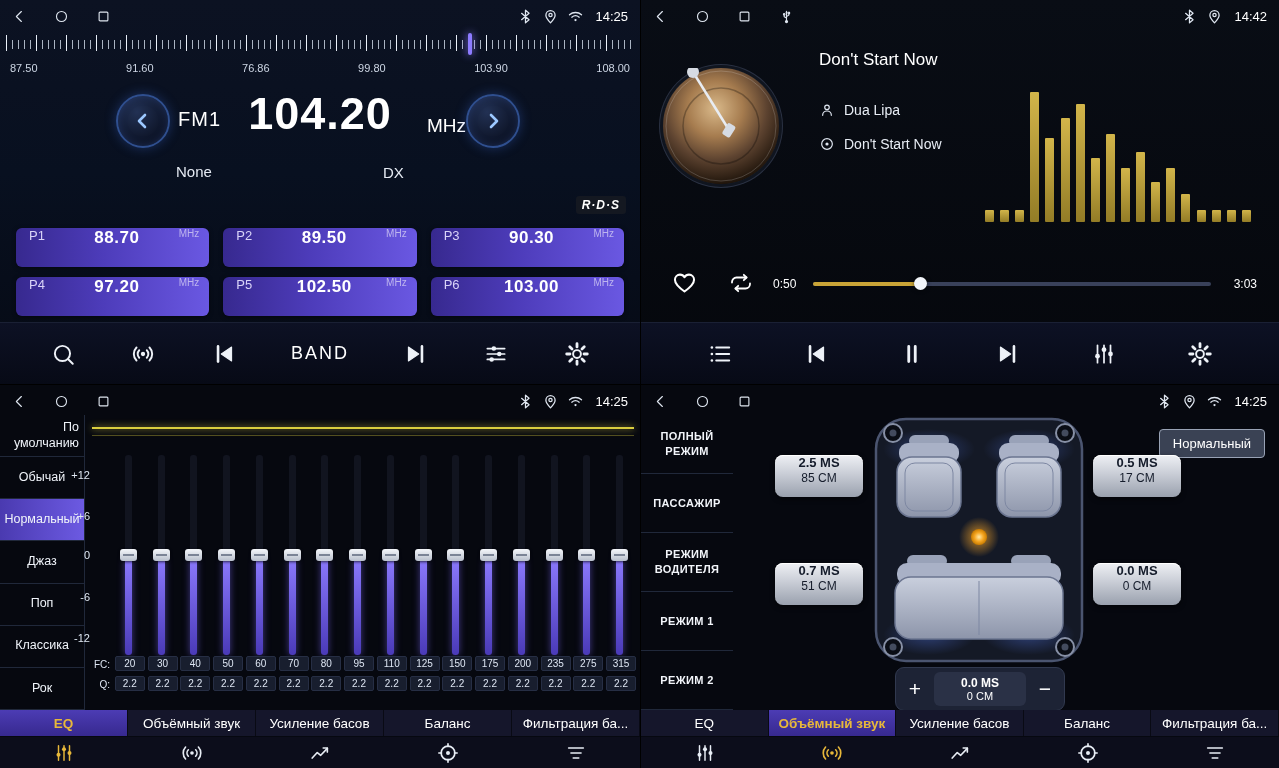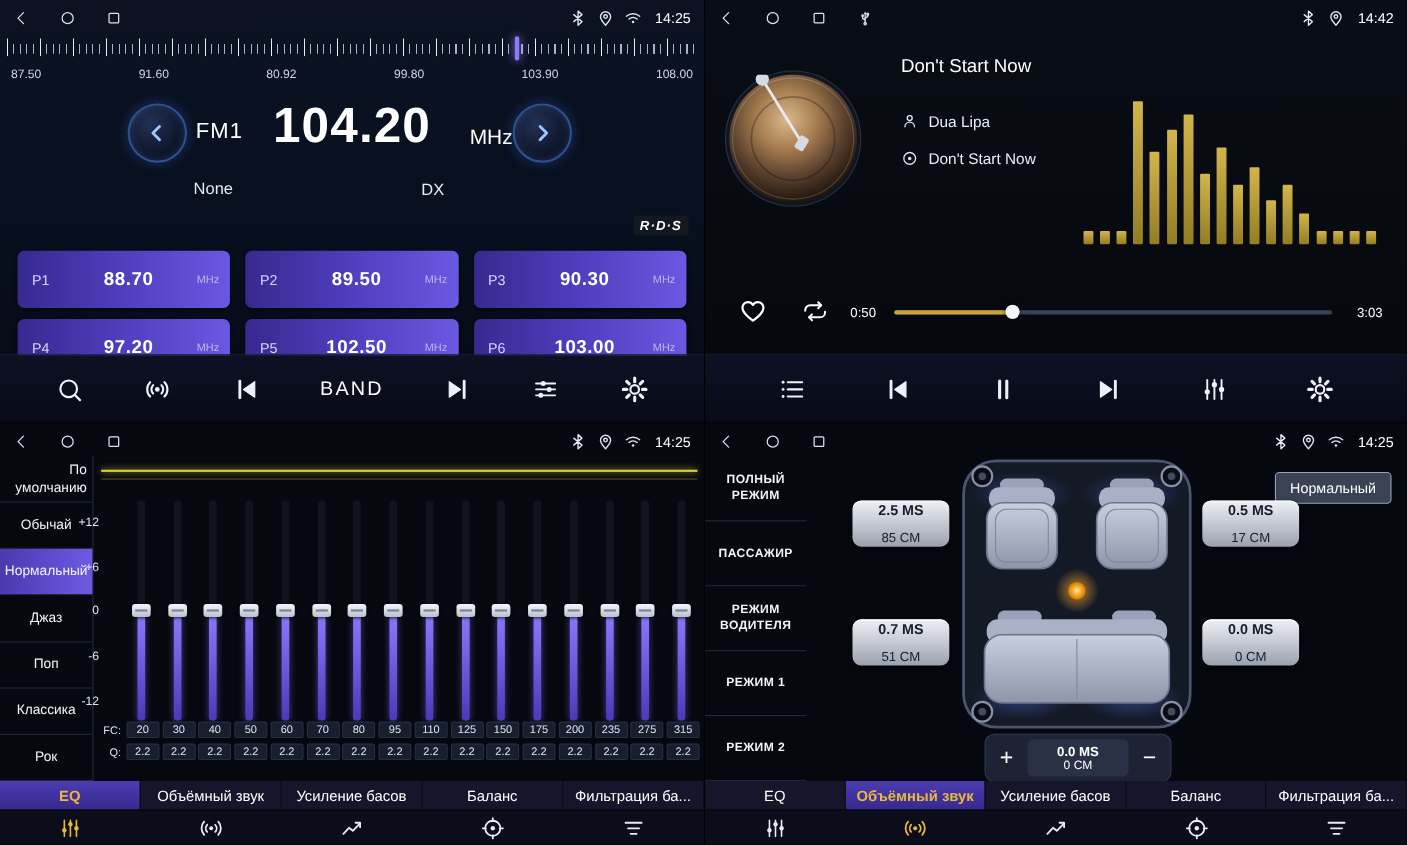--- a/index.html
+++ b/index.html
@@ -39,21 +39,21 @@
   #chev-left{left:116px;top:94px}
   #chev-right{left:466px;top:94px}
   .fm-band{position:absolute;left:178px;top:108px;font-size:20px;letter-spacing:1px}
   .fm-none{position:absolute;left:176px;top:163px;font-size:15px;color:#e6ebf4}
   .bigfreq{position:absolute;left:220px;top:88px;width:200px;text-align:center;font-size:45px;font-weight:bold;letter-spacing:1px}
   .mhz{position:absolute;left:427px;top:115px;font-size:19px}
   .dx{position:absolute;left:383px;top:164px;font-size:15px;color:#e6ebf4}
   .rds{position:absolute;right:14px;top:196px;font-size:12px;font-weight:bold;font-style:italic;
        background:#141821;border-radius:3px;padding:2px 6px;letter-spacing:1px}
   .presets{position:absolute;left:16px;right:16px;top:228px;display:grid;grid-template-columns:1fr 1fr 1fr;gap:10px 14px}
-  .preset{display:flex;align-items:center;height:52px;border:0;border-radius:6px;
+  .preset{display:flex;height:39px;border:0;border-radius:6px;
           background:linear-gradient(90deg,#37298f 0%,#4d3cba 45%,#6a58e2 100%);color:#fff;
           padding:0 10px 0 13px;cursor:pointer;box-shadow:0 1px 4px rgba(0,0,0,.5);
           font-family:inherit}
   .p-l{font-size:13px;color:#d9d3f8;width:26px;text-align:left}
   .p-f{flex:1;text-align:center;font-size:17px;font-weight:bold;letter-spacing:.5px}
   .p-u{font-size:10px;color:#beb5ef}
   .toolbar{position:absolute;left:0;right:0;bottom:0;height:61px;display:flex;align-items:center;
            justify-content:space-evenly;background:linear-gradient(180deg,#0d1124,#070a16);border-top:1px solid #1a2034}
   .tb-item{display:flex;align-items:center;justify-content:center;background:none;border:0;color:#eef2f8;
            cursor:pointer;padding:4px;font-family:inherit}
@@ -131,21 +131,21 @@
   .sf-modes{position:absolute;left:0;top:30px;bottom:58px;width:92px;display:flex;flex-direction:column}
   .sf-mode{flex:1;display:flex;align-items:center;justify-content:center;text-align:center;font-size:11px;
            font-weight:bold;letter-spacing:.4px;color:#f2f5fa;border-bottom:1px solid #20283a;padding:0 6px;
            cursor:pointer;line-height:1.35}
   .sf-normal{position:absolute;right:14px;top:44px;background:#3a4254;border:1px solid #98a2b5;border-radius:4px;
              color:#fff;font-size:13px;padding:6px 13px;cursor:pointer;font-family:inherit}
   .car{position:absolute;left:230px;top:30px;width:216px;height:250px}
   .delay{position:absolute;width:88px;height:42px;border-radius:8px;
          background:linear-gradient(180deg,#eef0f4 0%,#c9cdd6 45%,#9aa1ae 100%);color:#151c2b;text-align:center;
          box-shadow:0 2px 5px rgba(0,0,0,.55),inset 0 1px 0 #fff;display:flex;flex-direction:column;
-         justify-content:center;gap:11px;cursor:pointer}
+         gap:1px;cursor:pointer}
   .d-ms{font-size:13px;font-weight:bold}
   .d-cm{font-size:12px}
   #d-fl{left:134px;top:70px}
   #d-fr{left:452px;top:70px}
   #d-rl{left:134px;top:178px}
   #d-rr{left:452px;top:178px}
   .stepper{position:absolute;left:254px;top:282px;width:168px;height:42px;background:#1d2335;
            border:1px solid #31394f;border-radius:9px;display:flex;align-items:center}
   .step-btn{width:38px;height:100%;background:none;border:0;color:#fff;font-size:21px;cursor:pointer;
             display:flex;align-items:center;justify-content:center;font-family:inherit}
@@ -201,21 +201,21 @@
         </span>
       </div>
     <div class="ruler">
       <div class="t-minor"></div>
       <div class="t-major"></div>
       <div class="needle" id="needle" style="left: 73.5%;"></div>
     </div>
     <div class="scale-labels" id="scale-labels">
         <span>87.50</span>
         <span>91.60</span>
-        <span>80.92</span>
+        <span>76.86</span>
         <span>99.80</span>
         <span>103.90</span>
         <span>108.00</span>
       </div>
 
     <button class="chev" id="chev-left">
       <span class="icn">
           <svg viewBox="0 0 24 24" fill="none" stroke="currentColor" stroke-width="1.8" stroke-linecap="round" stroke-linejoin="round">
             <path d="M14 6l-6 6 6 6" stroke-width="2.6"></path>
           </svg>

